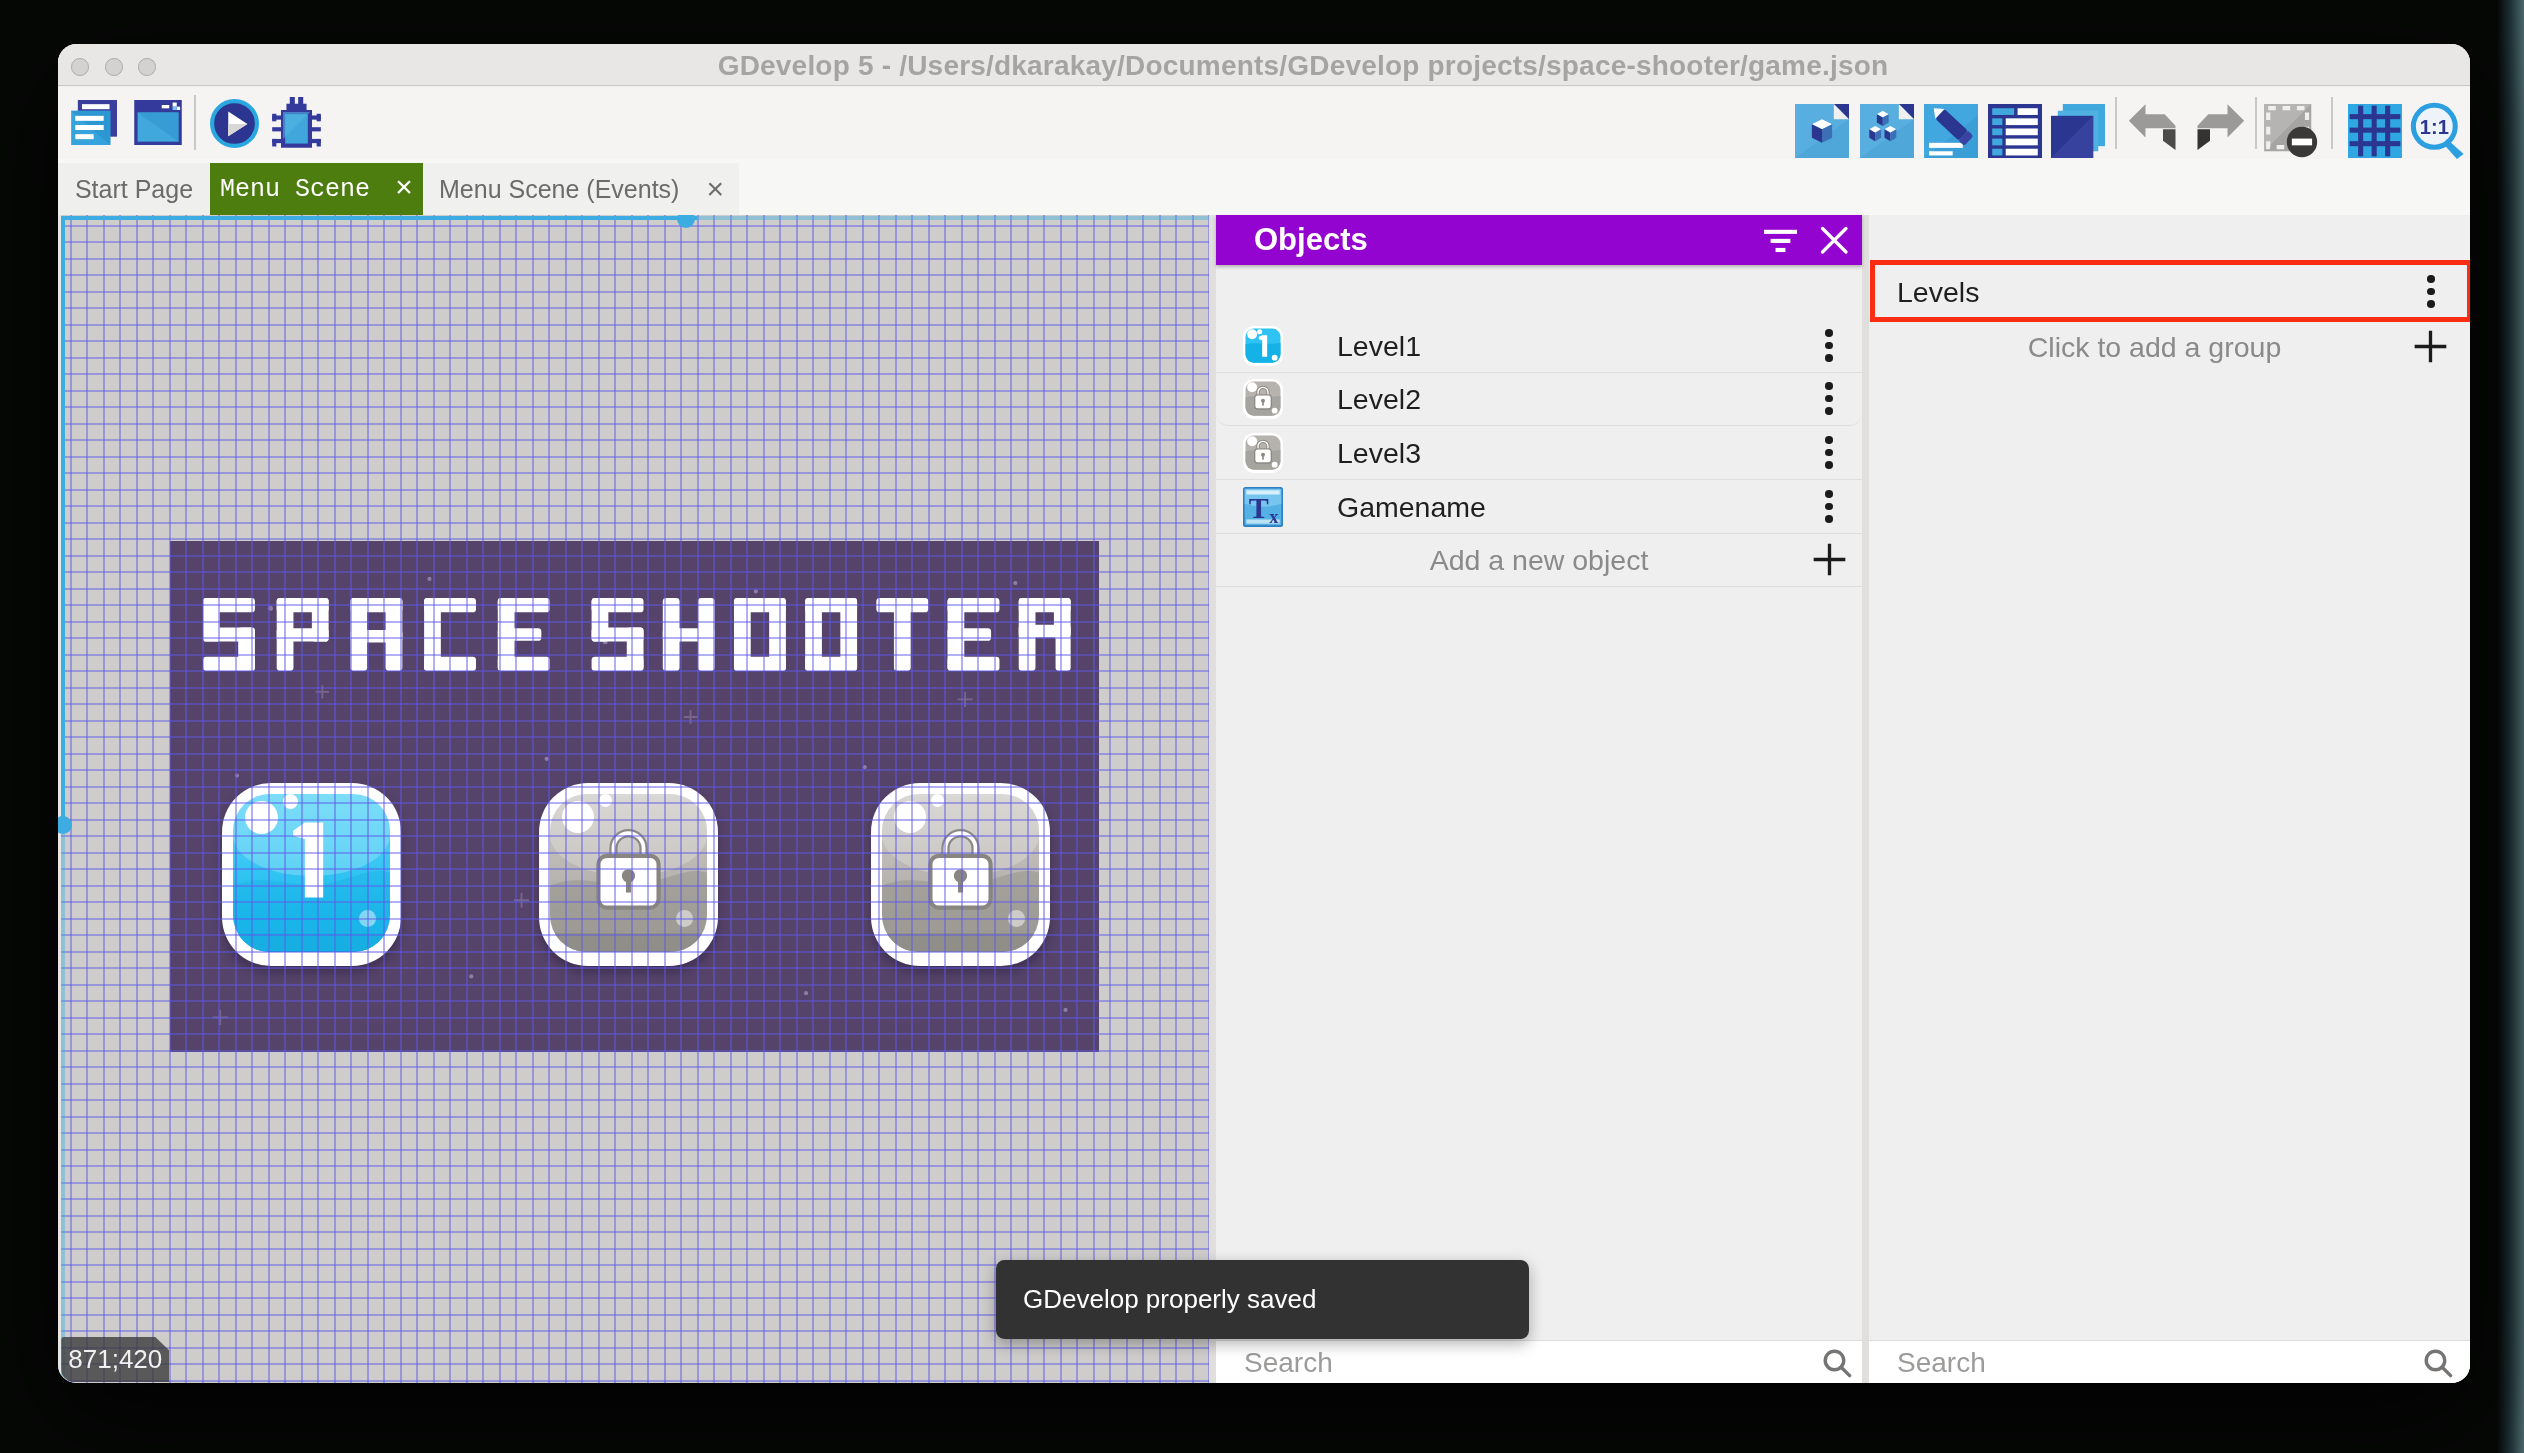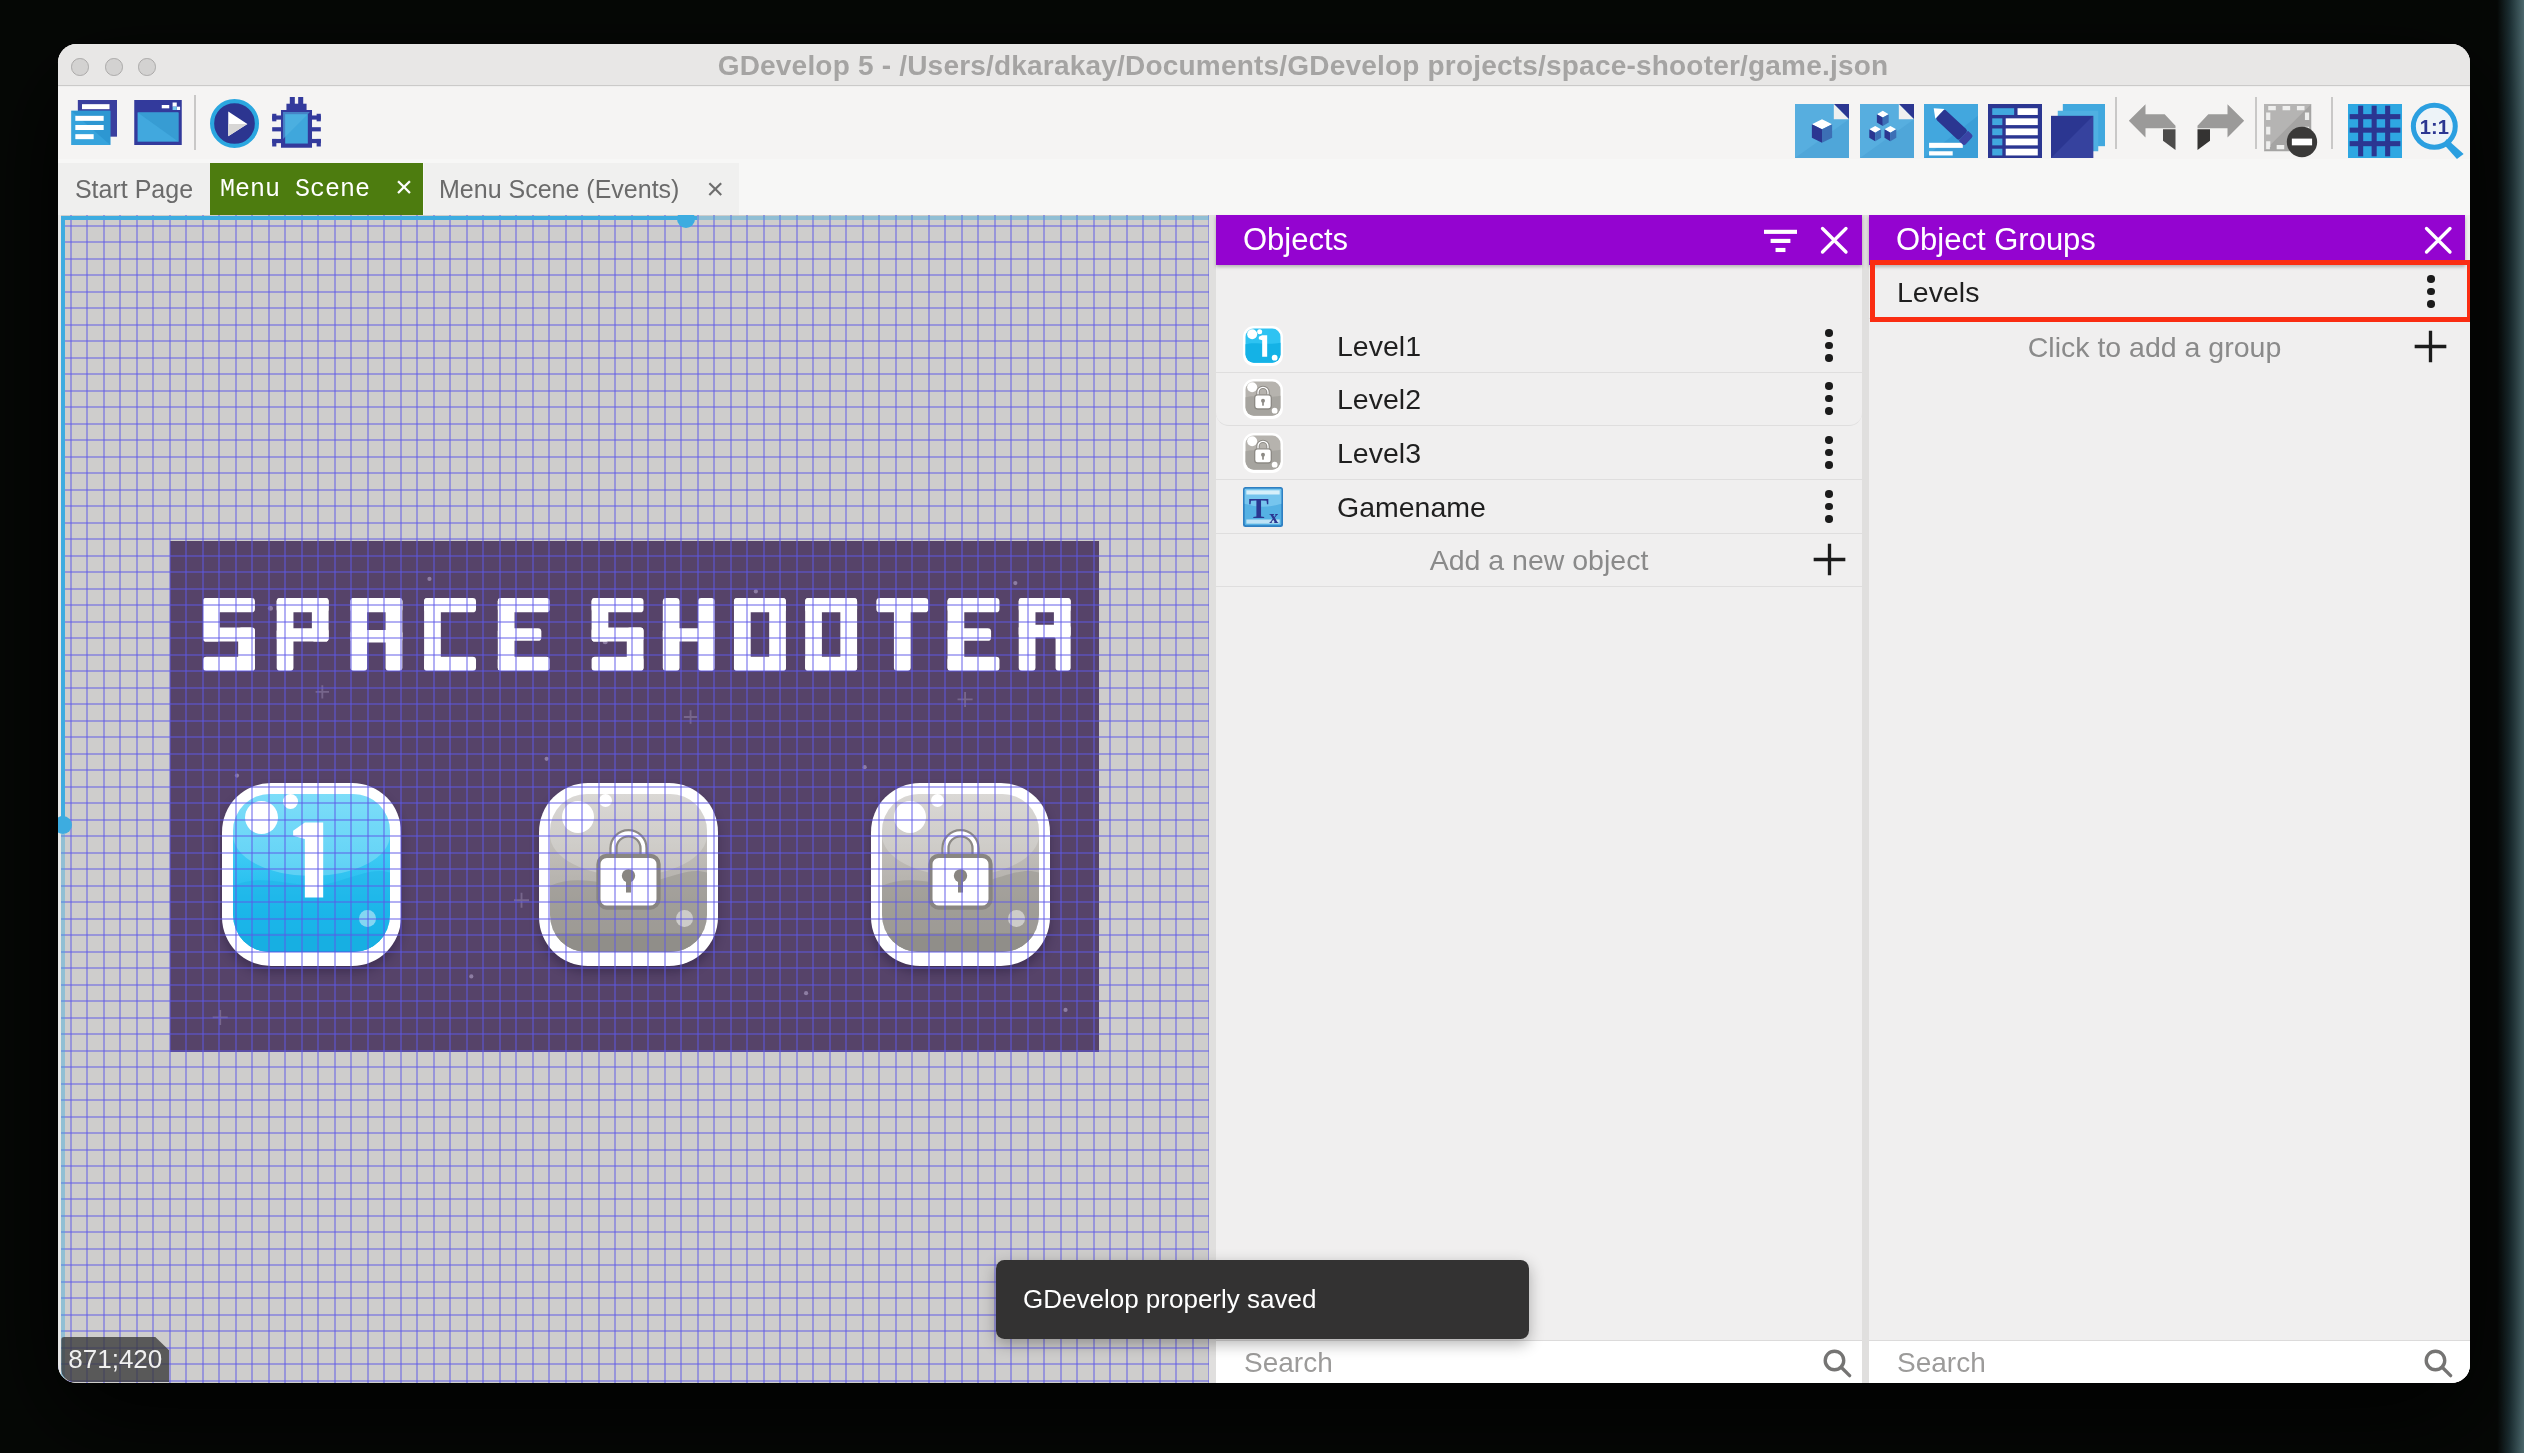--- a/index.html
+++ b/index.html
@@ -424,21 +424,21 @@
       <div id="selTop2"></div>
       <div id="selLeft"></div>
       <div id="selLeft2"></div>
       <div class="handle" style="left:619px;top:-5px;"></div>
       <div class="handle" style="left:-4.2px;top:601px;"></div>
       <div id="coords">871;420</div>
     </div>
     <div class="gut" style="left:1151px"></div>
     <div class="panel" style="left:1158px;width:646px;">
       <div class="phead">
-          <span style="margin-left:27px;">Objects</span>
+          <span style="margin-left:38px;font-weight:bold;">Objects</span>
         <svg style="position:absolute;left:548px;top:13.4px;" width="33" height="25" viewBox="0 0 40 30">
           <rect x="0" y="2" width="40" height="5" fill="#fff"></rect>
           <rect x="8" y="13" width="24" height="5" fill="#fff"></rect>
           <rect x="14" y="24" width="12" height="5" fill="#fff"></rect>
         </svg>
         <svg style="position:absolute;left:604px;top:11px;" width="28.5" height="28.5" viewBox="0 0 34 34">
           <path d="M3 3 L31 31 M31 3 L3 31" stroke="#fff" stroke-width="4" stroke-linecap="round"></path>
         </svg>
       </div>
       <div class="prow" style="top:104px;">
@@ -523,26 +523,20 @@
       <div class="search">
           <span>Search</span>
         <svg style="position:absolute;left:605px;top:5.9px;" width="32" height="32" viewBox="0 0 38 38">
           <circle cx="16" cy="16" r="11" fill="none" stroke="#757473" stroke-width="4"></circle>
           <path d="M24 24 L34 34" stroke="#757473" stroke-width="4" stroke-linecap="round"></path>
         </svg>
       </div>
     </div>
     <div class="gut" style="left:1804px"></div>
     <div class="panel" style="left:1811px;width:601px;">
-      <div class="phead" style="width:596px;">
-          <span style="margin-left:27px;">Object Groups</span>
-        <svg style="position:absolute;left:555px;top:11px;" width="28.5" height="28.5" viewBox="0 0 34 34">
-          <path d="M3 3 L31 31 M31 3 L3 31" stroke="#fff" stroke-width="4" stroke-linecap="round"></path>
-        </svg>
-      </div>
       <div class="prow addrow" style="top:105px;border-bottom:none;padding-right:30px;">Click to add a group
         <svg style="position:absolute;left:544px;top:9.2px;" width="35" height="35" viewBox="0 0 42 42">
           <path d="M21 2 V40 M2 21 H40" stroke="#1b1b1b" stroke-width="4"></path>
         </svg>
       </div>
       <div class="prow" style="top:50px;">
           <span class="rowlabel" style="left:28px;">Levels</span>
         <div class="kebab" style="left:558px;top:10px;">
             <i style="top:0"></i>
             <i style="top:12.6px"></i>

